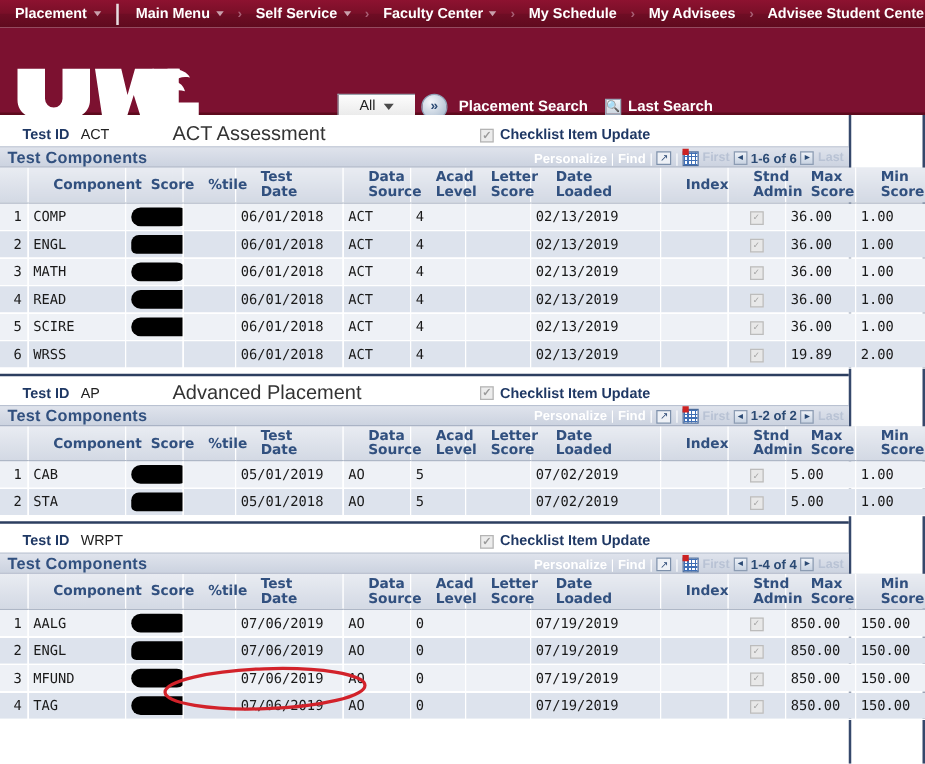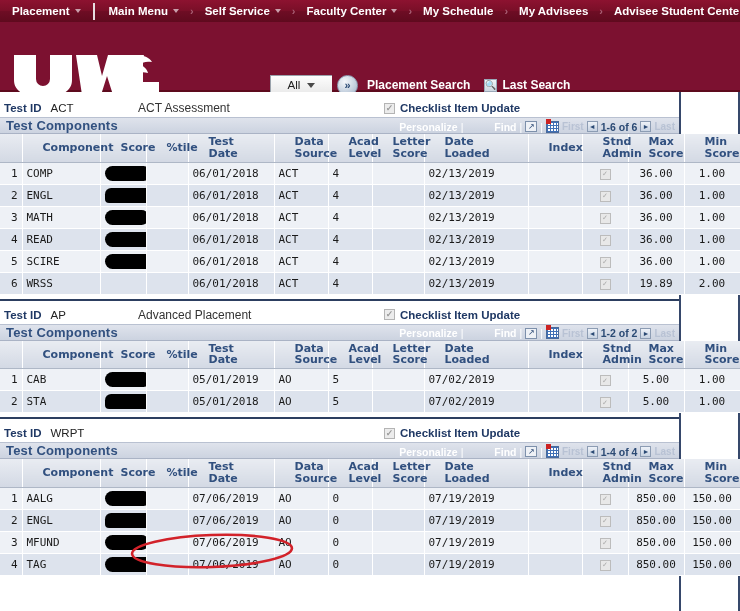--- a/index.html
+++ b/index.html
@@ -158,31 +158,31 @@
     height: 0;
     border-top: 2px solid #2c3e60;
     margin: 4px 0 5px 0;
   }
 
   
   .testid-line {
     display: flex;
     align-items: center;
     height: 18px;
-    padding-left: 4px;
+    padding-left: 18px;
     position: relative;
     font-size: 11.5px;
   }
   .testid-lbl { color: #1f3864; font-weight: bold; }
   .testid-val { color: #222; margin-left: 9px; font-weight: normal; }
   .testid-desc {
     position: absolute;
     left: 138px;
     color: #333;
-    font-size: 12px;
+    font-size: 16px;
   }
   .chk-update {
     position: absolute;
     left: 384px;
     display: flex;
     align-items: center;
     font-size: 11.5px;
     font-weight: bold;
     color: #1f3864;
   }
@@ -218,21 +218,21 @@
   }
   .gridnav {
     position: absolute;
     right: 4px; top: 0;
     height: 17px;
     display: flex;
     align-items: center;
     font-size: 10.5px;
     gap: 3px;
   }
-  .gn-link { color: #ffffff; font-weight: bold; font-size: 10.5px; margin-left: 28px; }
+  .gn-link { color: #ffffff; font-weight: bold; font-size: 10.5px; }
   .gn-pipe { color: #ffffff; font-size: 10.5px; }
   .gn-dim { color: #b8c2d4; font-weight: bold; font-size: 10px; }
   .gn-count { color: #2b4a74; font-weight: bold; font-size: 10.5px; }
   .ico-expand {
     width: 12px; height: 11px;
     border: 1px solid #7d90ab;
     background: #eef1f6;
     display: inline-flex;
     align-items: center; justify-content: center;
     font-size: 8px; color: #2e4b77;
@@ -293,21 +293,21 @@
     font-size: 11px;
     color: #1a1a1a;
     font-family: "DejaVu Sans Mono", monospace;
     height: 22px;
     vertical-align: middle;
     overflow: hidden;
     white-space: nowrap;
   }
   tr.r-odd td  { background: #eef1f6; }
   tr.r-even td { background: #dde3ed; }
-  td.num { text-align: center; }
+  td.num { text-align: left; }
   td.seq {
     text-align: right;
     color: #333;
     font-family: "Liberation Sans", sans-serif;
     font-size: 11.5px;
     padding-right: 3px;
   }
   td.ctr { text-align: center; }
   .cell-cbx {
     width: 11px; height: 11px;

